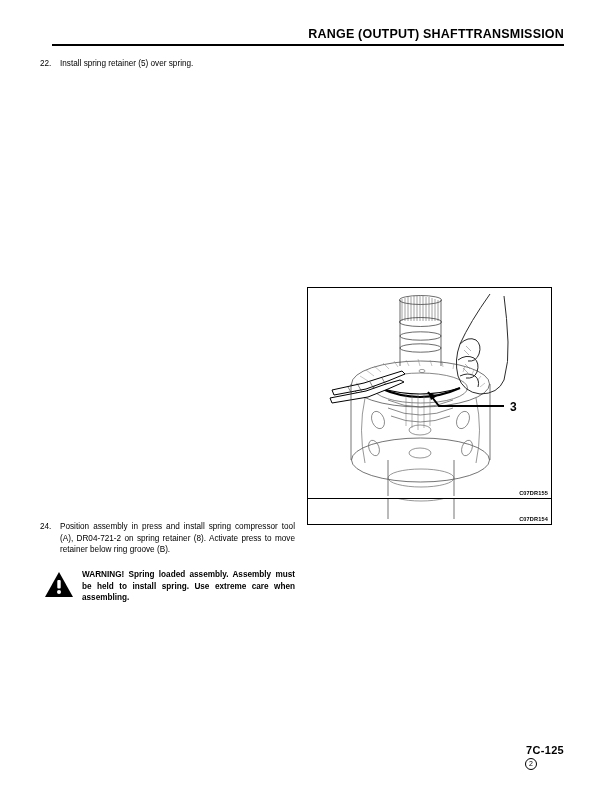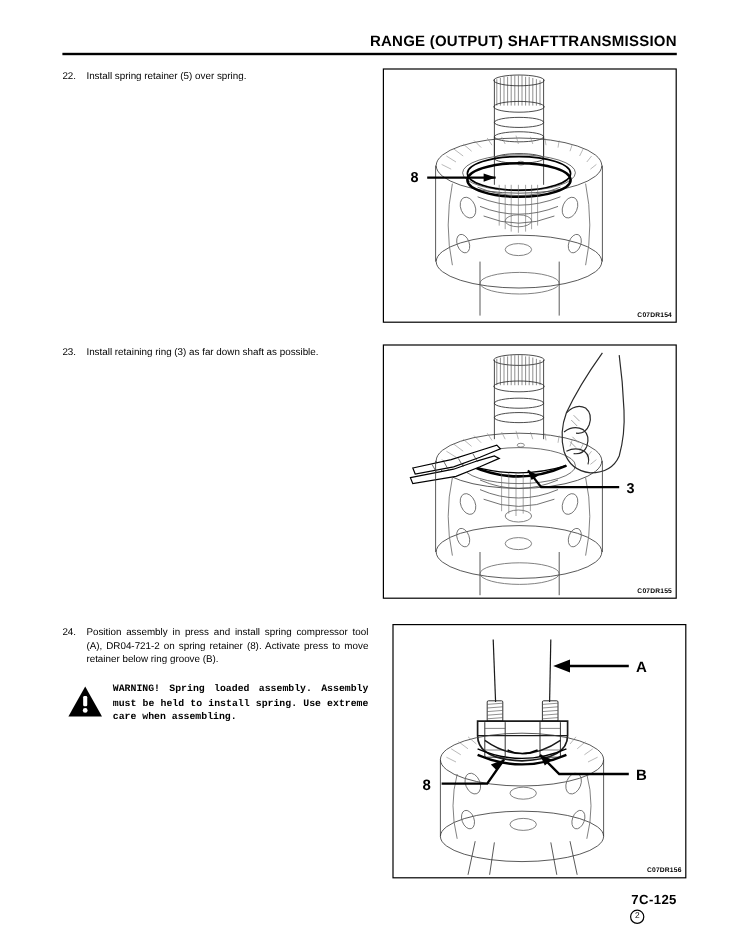--- a/index.html
+++ b/index.html
@@ -31,23 +31,24 @@
   .header-left, .header-right {
     font-size: 12.5px;
     font-weight: bold;
     letter-spacing: 0.2px;
     white-space: nowrap;
   }
 
   
   .step-row {
     position: absolute;
-    left: 52px;
+    left: 40px;
     width: 512px;
     display: flex;
+    flex-direction: column;
   }
   .step-text-col {
     width: 255px;
     flex: 0 0 255px;
     padding-top: 1px;
   }
   .figure-col {
     flex: 1 1 auto;
     display: flex;
     justify-content: flex-end;
@@ -66,21 +67,20 @@
     flex: 1 1 auto;
     text-align: justify;
     hyphens: manual;
   }
 
   
   .warning-block {
     display: flex;
     margin-top: 13px;
     padding-left: 4px;
-    font-family: Liberation Mono, monospace;
   }
   .warning-icon {
     flex: 0 0 34px;
     padding-top: 2px;
   }
   .warning-text {
     flex: 1 1 auto;
     font-size: 8.2px;
     font-weight: bold;
     line-height: 1.42;
@@ -228,26 +228,20 @@
           <polygon points="93,90 83,86.5 83,93.5" fill="#000"></polygon>
         </g>
         <text x="22" y="94" font-family="Liberation Sans, sans-serif" font-size="12" font-weight="bold" fill="#000">8</text>
       </svg>
       <div class="fig-caption">C07DR154</div>
     </div>
   </div>
 </div>
 
 <div class="step-row" style="top:287px;">
-  <div class="step-text-col">
-    <div class="step">
-      <div class="step-num">23.</div>
-      <div class="step-body">Install retaining ring (3) as far down shaft as possible.</div>
-    </div>
-  </div>
   <div class="figure-col">
     <div class="figure">
       <svg width="245" height="212" viewBox="0 0 245 212">
         <g fill="none" stroke="#2b2b2b" stroke-width="0.7">
 
           <ellipse cx="112.5" cy="12" rx="21" ry="4.5"></ellipse>
           <g stroke="#555" stroke-width="0.55">
             <path d="M94,11 L94,33 M97,10 L97,33 M100,9 L100,33 M103,9 L103,33 M106,8 L106,33 M109,8 L109,33 M112,8 L112,33 M115,8 L115,33 M118,9 L118,33 M121,9 L121,33 M124,10 L124,33 M127,11 L127,33 M130,12 L130,33"></path>
           </g>
           <ellipse cx="112.5" cy="34" rx="21" ry="4.5"></ellipse>

